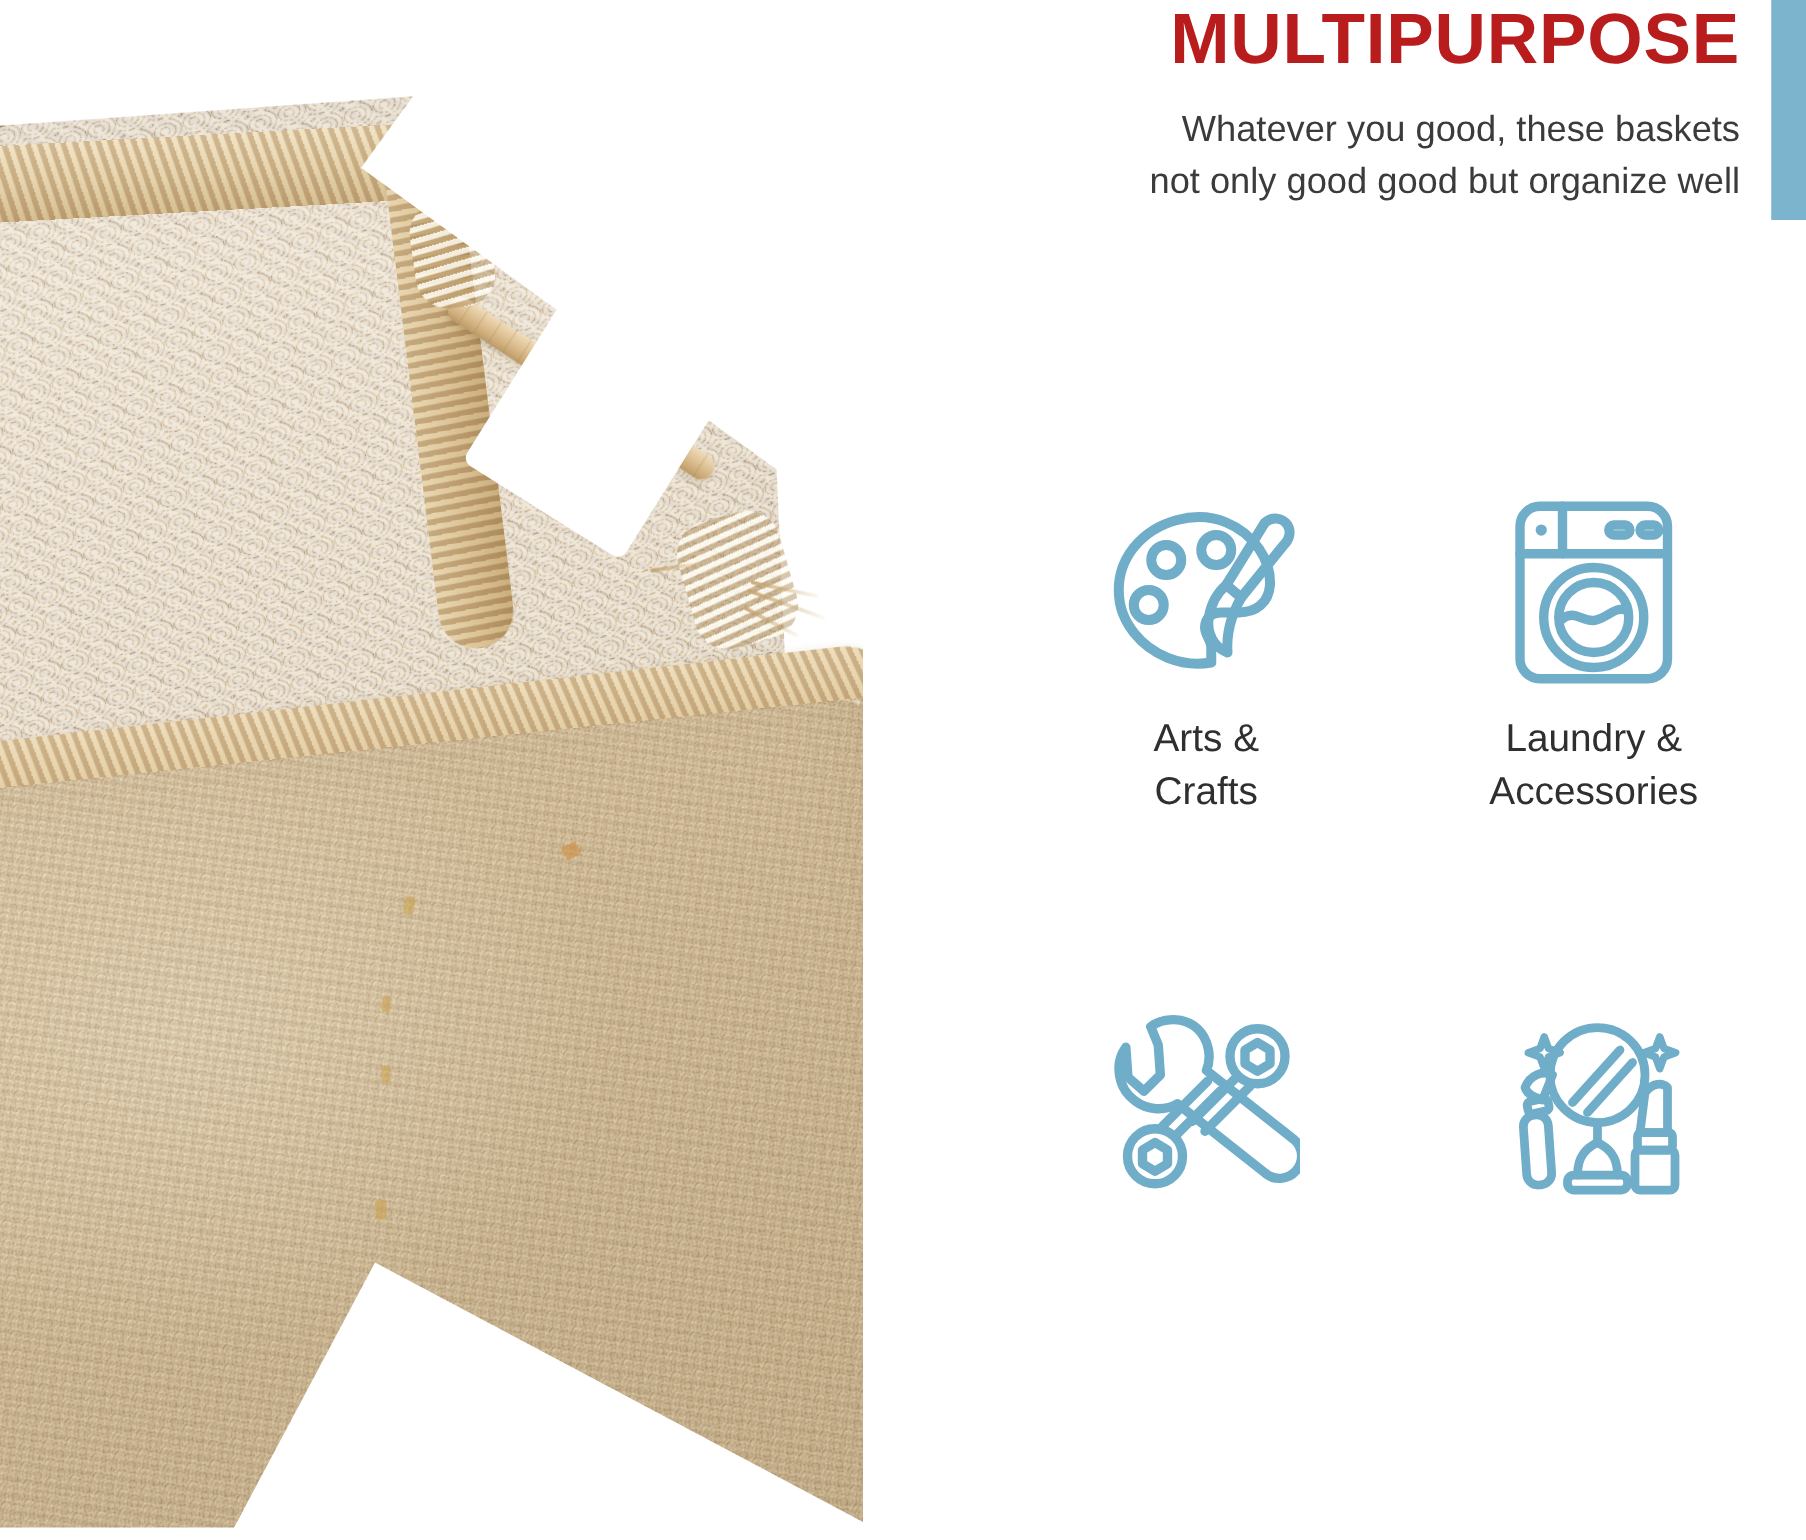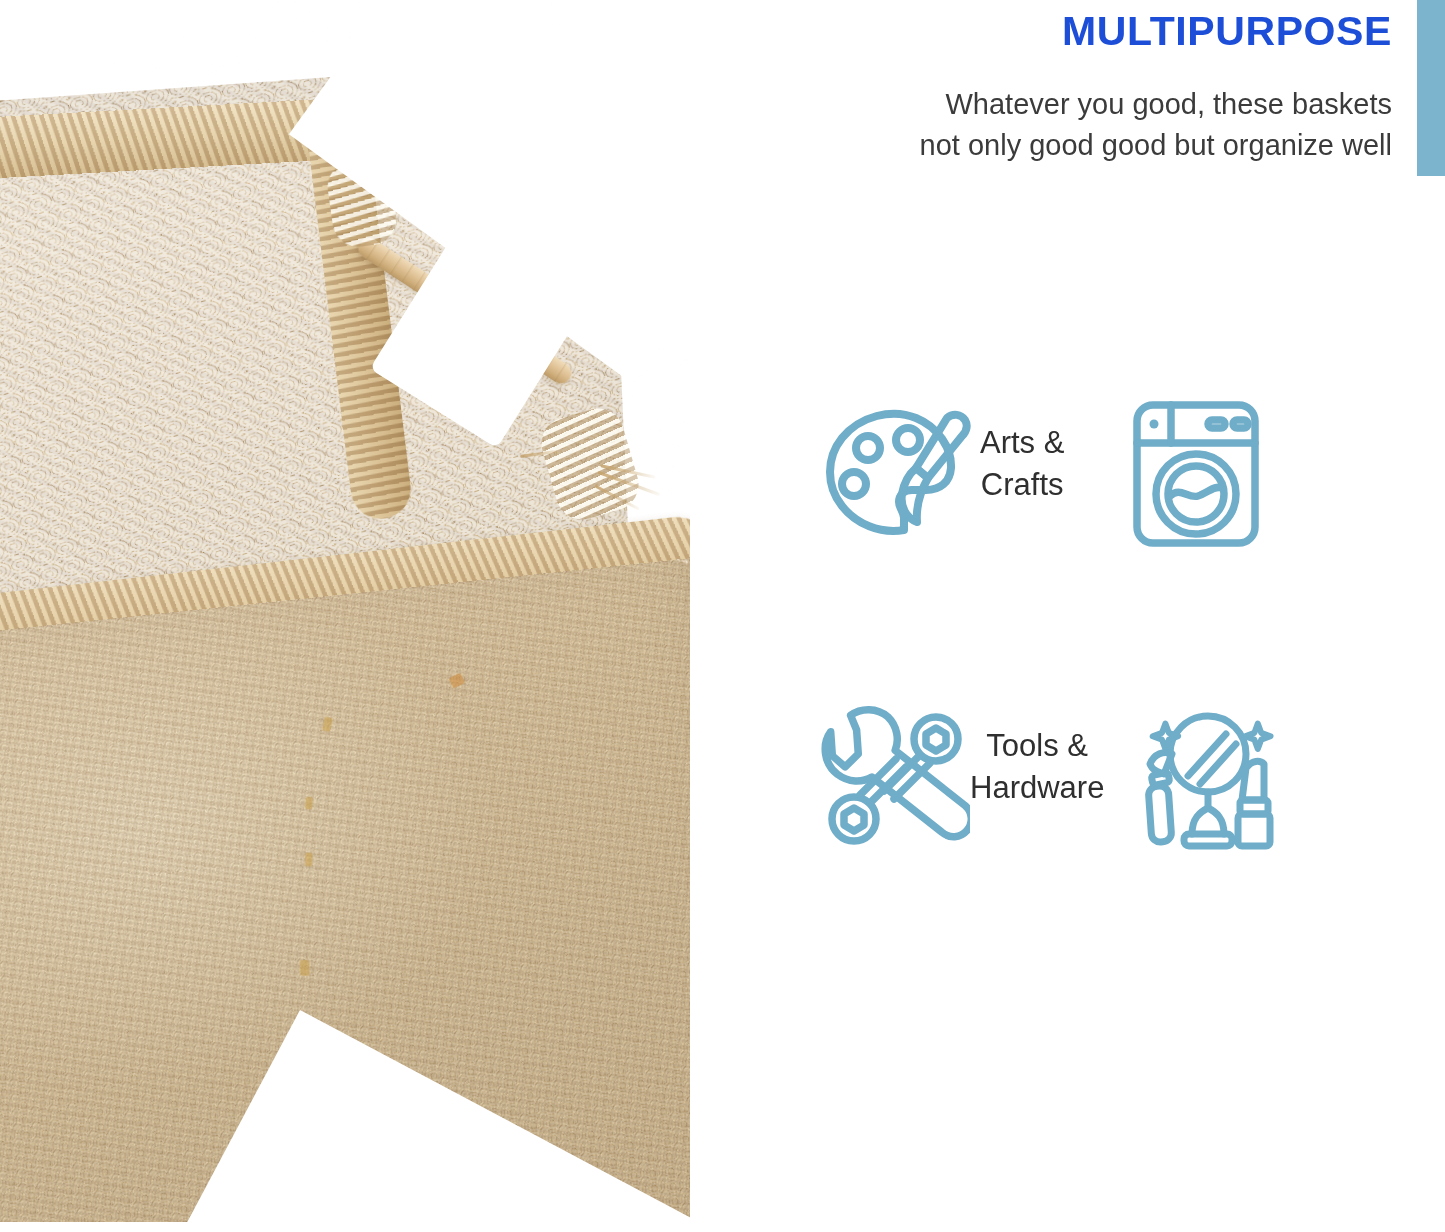--- a/index.html
+++ b/index.html
@@ -266,25 +266,25 @@
     height: 176px;
     background: #7cb4ce;
   }
 
   .headline {
     position: absolute;
     left: 0;
     right: 53px;
     top: 2px;
     text-align: right;
-    font-size: 41px;
+    font-size: 57px;
     line-height: 58px;
     font-weight: bold;
     letter-spacing: 0.6px;
-    color: #1d4ed8;
+    color: #b91c1c;
   }
 
   .subhead {
     position: absolute;
     left: 0;
     right: 53px;
     top: 84px;
     text-align: right;
     font-size: 29px;
     line-height: 41px;
@@ -298,22 +298,22 @@
     top: 400px;
     width: 600px;
     display: grid;
     grid-template-columns: 1fr 1fr;
     grid-template-rows: auto auto;
     row-gap: 155px;
     column-gap: 20px;
   }
   .feature {
     display: flex;
-    flex-direction: row;
-    align-items: flex-start;
+    flex-direction: column;
+    align-items: center;
   }
   .feature-icon {
     height: 148px;
     display: flex;
     align-items: center;
     justify-content: center;
   }
   .feature-icon svg { display: block; }
   .feature-label {
     margin-top: 22px;
@@ -420,42 +420,42 @@
             <line x1="7" y1="44" x2="125" y2="44"></line>
             <line x1="41" y1="6" x2="41" y2="44"></line>
             <circle cx="24" cy="25" r="4.5" fill="#6fadc9" stroke="none"></circle>
             <rect x="78" y="21" width="17" height="8" rx="4"></rect>
             <rect x="103" y="21" width="15" height="8" rx="4"></rect>
             <circle cx="66" cy="95" r="40"></circle>
             <circle cx="66" cy="95" r="28"></circle>
             <path d="M40 97 C50 87 58 100 68 97 C78 94 84 86 92 89"></path>
           </svg>
         </div>
+        <div class="feature-label">
+          <span class="line">Laundry &amp;</span>
+          <span class="line">Accessories</span>
+        </div>
       </div>
 
       <div class="feature">
         <div class="feature-icon">
           <svg width="150" height="148" viewBox="0 0 150 148" fill="none" stroke="#6fadc9" stroke-width="7.5" stroke-linecap="round" stroke-linejoin="round">
 
             <path d="M34 10 L34 34 L20 46 L8 34 L8 10 C-2 22 -1 42 12 53 C22 62 36 63 46 58 L112 118 C119 125 130 125 137 118 C144 111 144 100 137 93 L71 33 C76 23 75 9 66 -1 C56 -11 40 -12 29 -5 Z" transform="translate(6 14) rotate(-4 75 60)"></path>
 
             <circle cx="116" cy="36" r="22"></circle>
             <path d="M116 25 L126 31 L126 42 L116 48 L106 42 L106 31 Z"></path>
             <path d="M100 52 L64 88"></path>
             <path d="M110 60 L74 96"></path>
             <circle cx="34" cy="116" r="22"></circle>
             <path d="M34 105 L44 111 L44 122 L34 128 L24 122 L24 111 Z"></path>
             <path d="M50 100 L86 64"></path>
             <path d="M40 92 L76 56"></path>
           </svg>
         </div>
-        <div class="feature-label">
-          <span class="line">Tools &amp;</span>
-          <span class="line">Hardware</span>
-        </div>
       </div>
 
       <div class="feature">
         <div class="feature-icon">
           <svg width="150" height="150" viewBox="0 0 150 150" fill="none" stroke="#6fadc9" stroke-width="7" stroke-linecap="round" stroke-linejoin="round">
 
             <circle cx="78" cy="52" r="38"></circle>
             <line x1="58" y1="74" x2="96" y2="32"></line>
             <line x1="70" y1="82" x2="106" y2="42"></line>
             <path d="M78 90 L78 106"></path>

